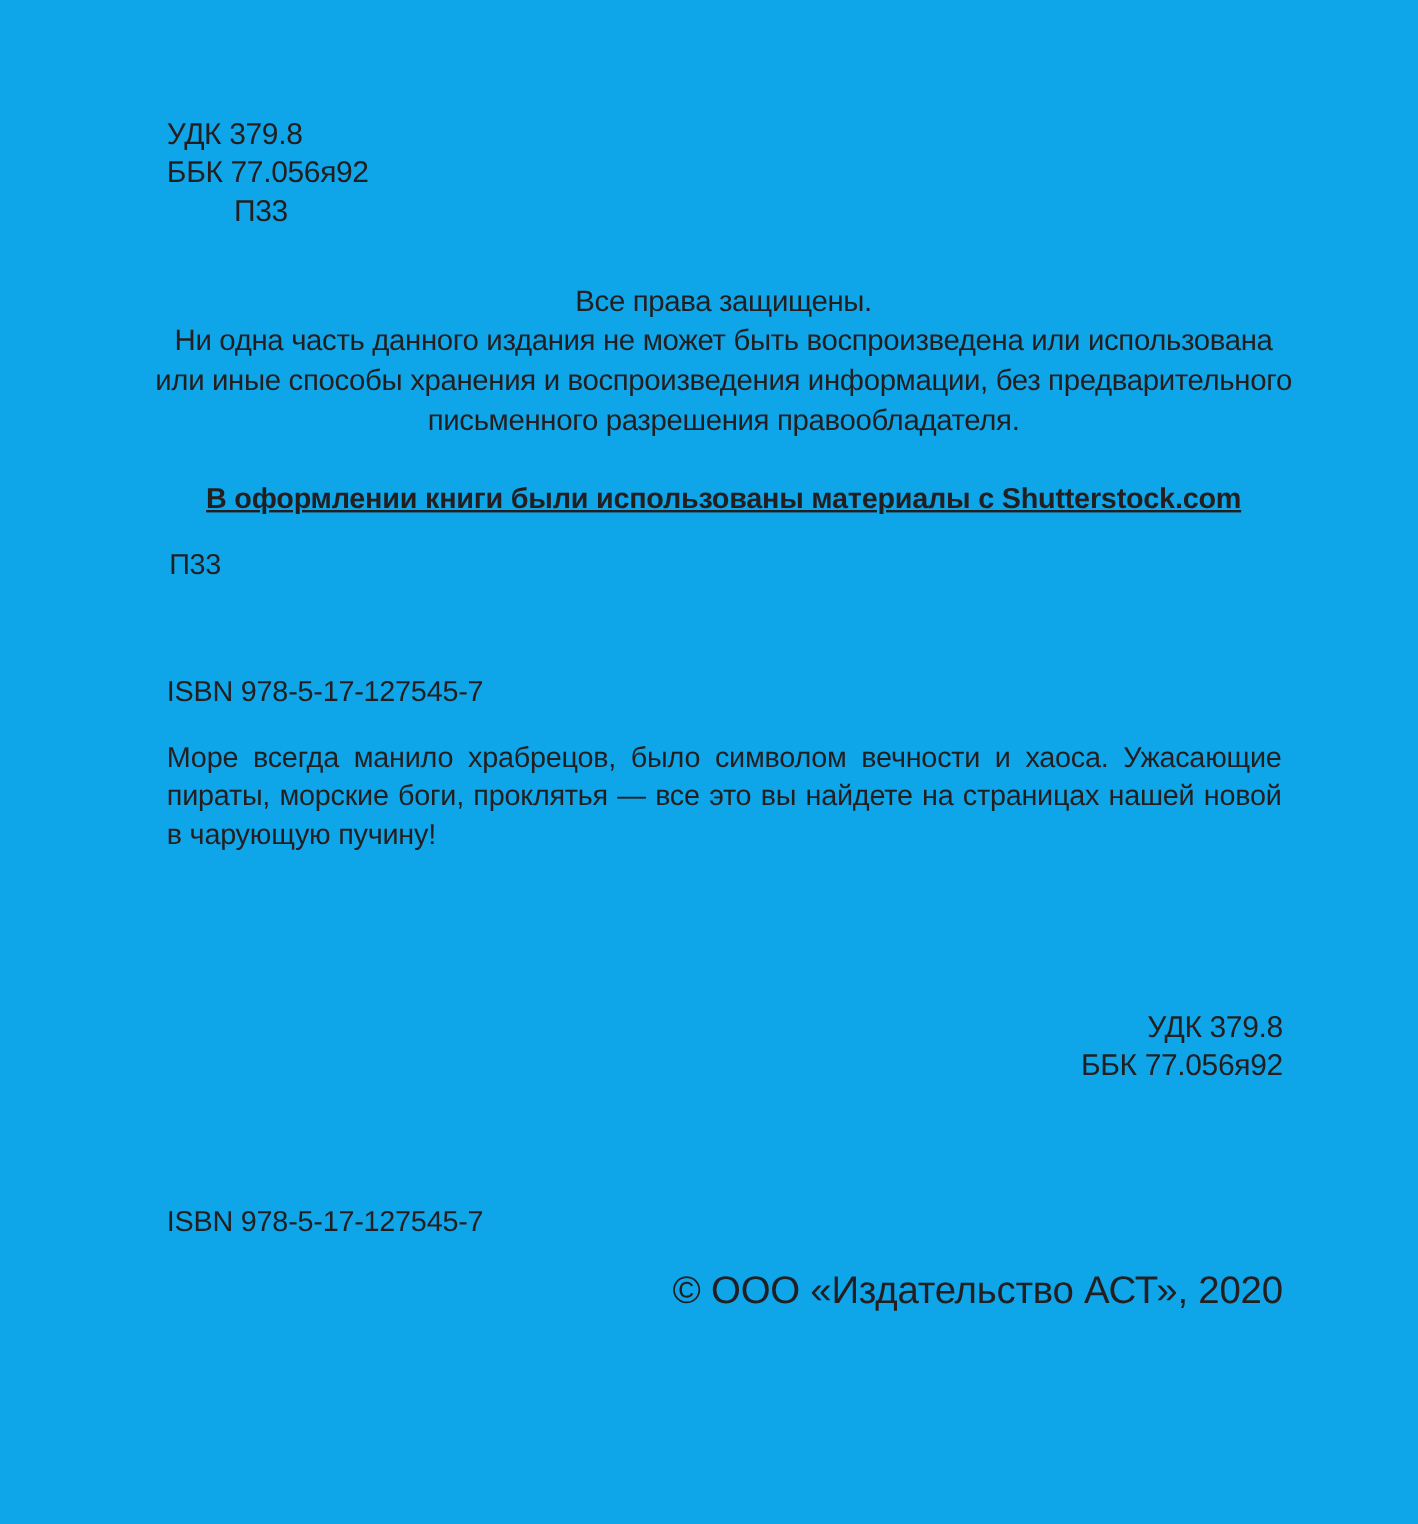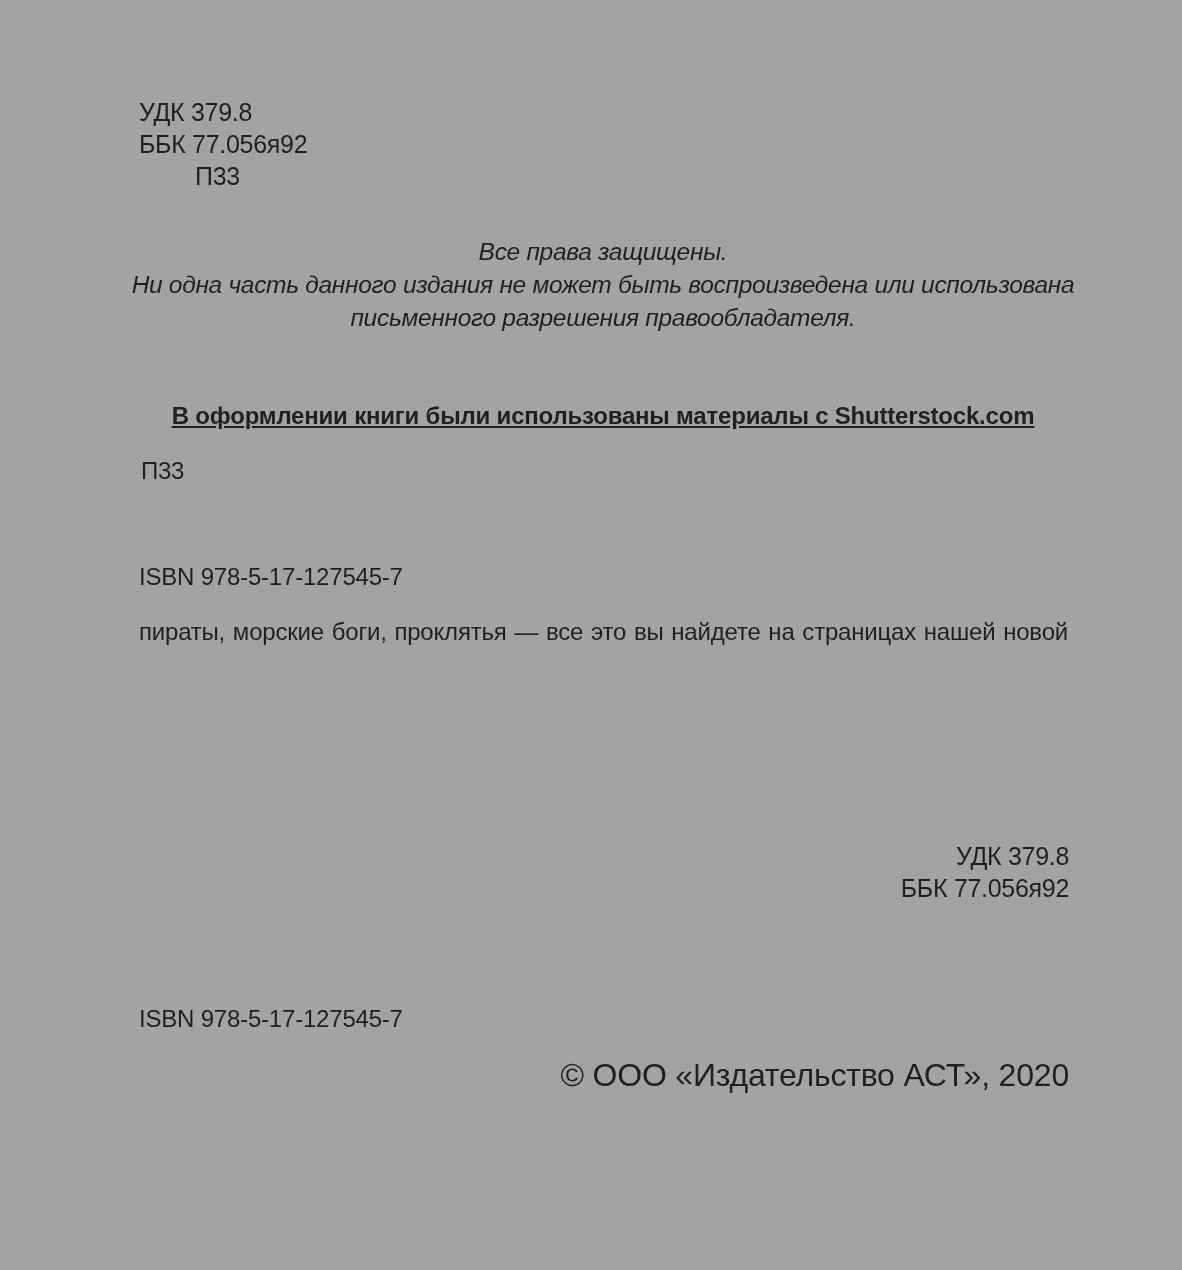--- a/index.html
+++ b/index.html
@@ -4,21 +4,21 @@
 <style>
   html, body {
     margin: 0;
     padding: 0;
     background: #ffffff;
   }
   .page {
     position: relative;
     width: 1182px;
     height: 1270px;
-    background: #a3a3a3;
+    background: #0ea5e9;
     font-family: "Liberation Sans", sans-serif;
     color: #231f20;
     overflow: hidden;
   }
   .abs { position: absolute; }
 
   
   .top-codes {
     left: 139px;
     top: 96px;
@@ -28,21 +28,20 @@
     white-space: nowrap;
   }
   .top-codes .sign-indent { padding-left: 56px; }
 
   
   .rights {
     left: 24px;
     top: 235px;
     width: 1158px;
     text-align: center;
-    font-style: italic;
     font-size: 24.5px;
     line-height: 33px;
     letter-spacing: -0.3px;
     white-space: nowrap;
   }
 
   
   .credits {
     left: 24px;
     top: 402px;
@@ -131,31 +130,34 @@
 
   <div class="abs top-codes">
     <div>УДК 379.8</div>
     <div>ББК 77.056я92</div>
     <div class="sign-indent">П33</div>
   </div>
 
   <div class="abs rights">
     <div>Все права защищены.</div>
     <div>Ни одна часть данного издания не может быть воспроизведена или использована</div>
+    <div>или иные способы хранения и воспроизведения информации, без предварительного</div>
     <div>письменного разрешения правообладателя.</div>
   </div>
 
   <div class="abs credits">В оформлении книги были использованы материалы с Shutterstock.com</div>
 
   <div class="abs bib-label">П33</div>
 
   <div class="abs isbn-top">ISBN 978-5-17-127545-7</div>
 
   <div class="abs annotation">
+    <div class="just">Море всегда манило храбрецов, было символом вечности и хаоса. Ужасающие</div>
     <div class="just">пираты, морские боги, проклятья — все это вы найдете на страницах нашей новой</div>
+    <div class="last-line">в чарующую пучину!</div>
   </div>
 
   <div class="abs codes-right">
     <div>УДК 379.8</div>
     <div>ББК 77.056я92</div>
   </div>
 
   <div class="abs isbn-bottom">ISBN 978-5-17-127545-7</div>
 
   <div class="abs copyright">© ООО «Издательство АСТ», 2020</div>

